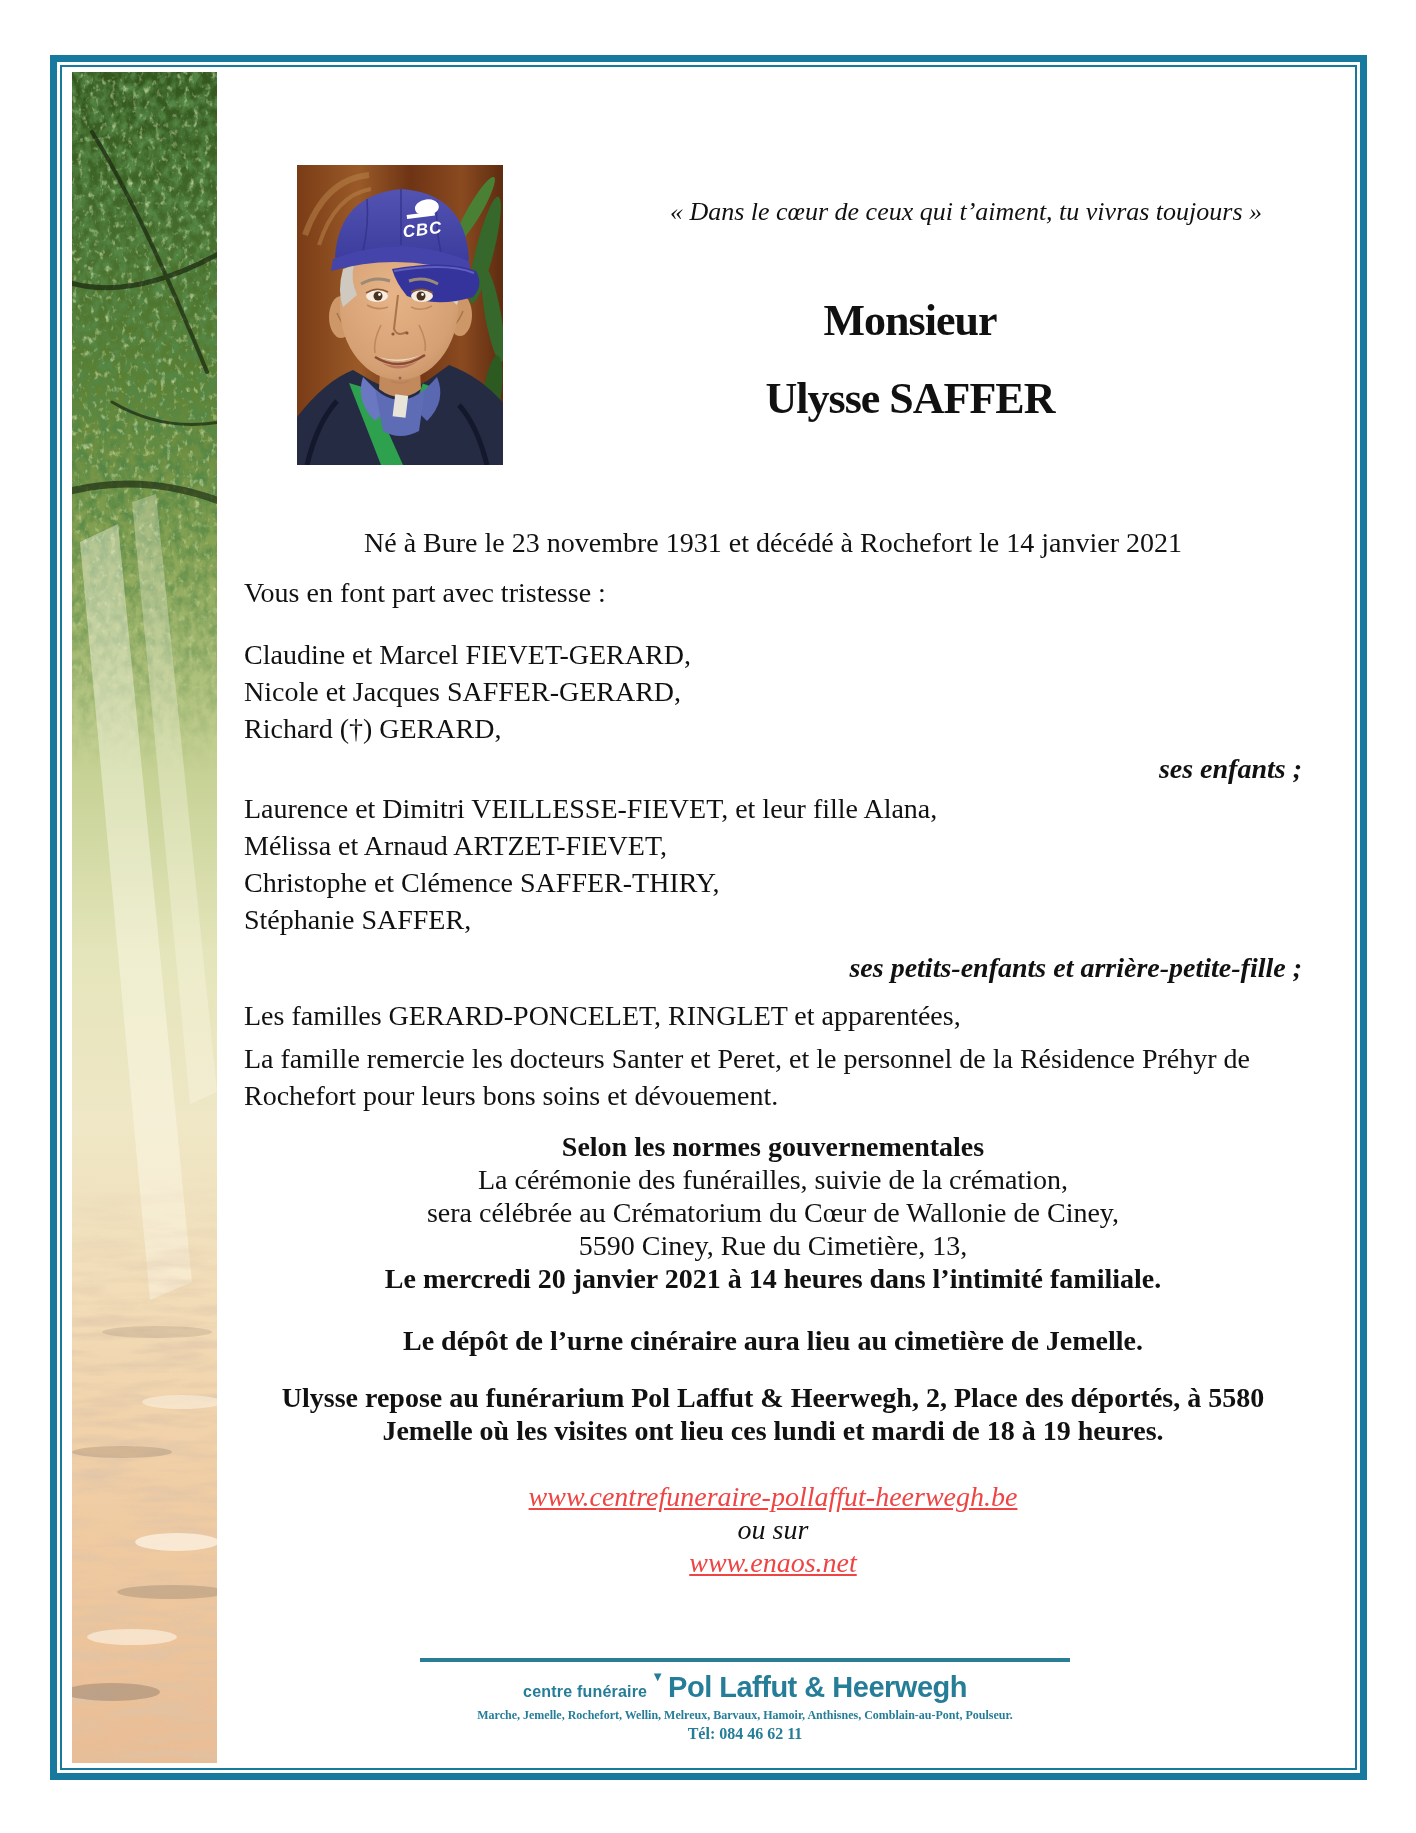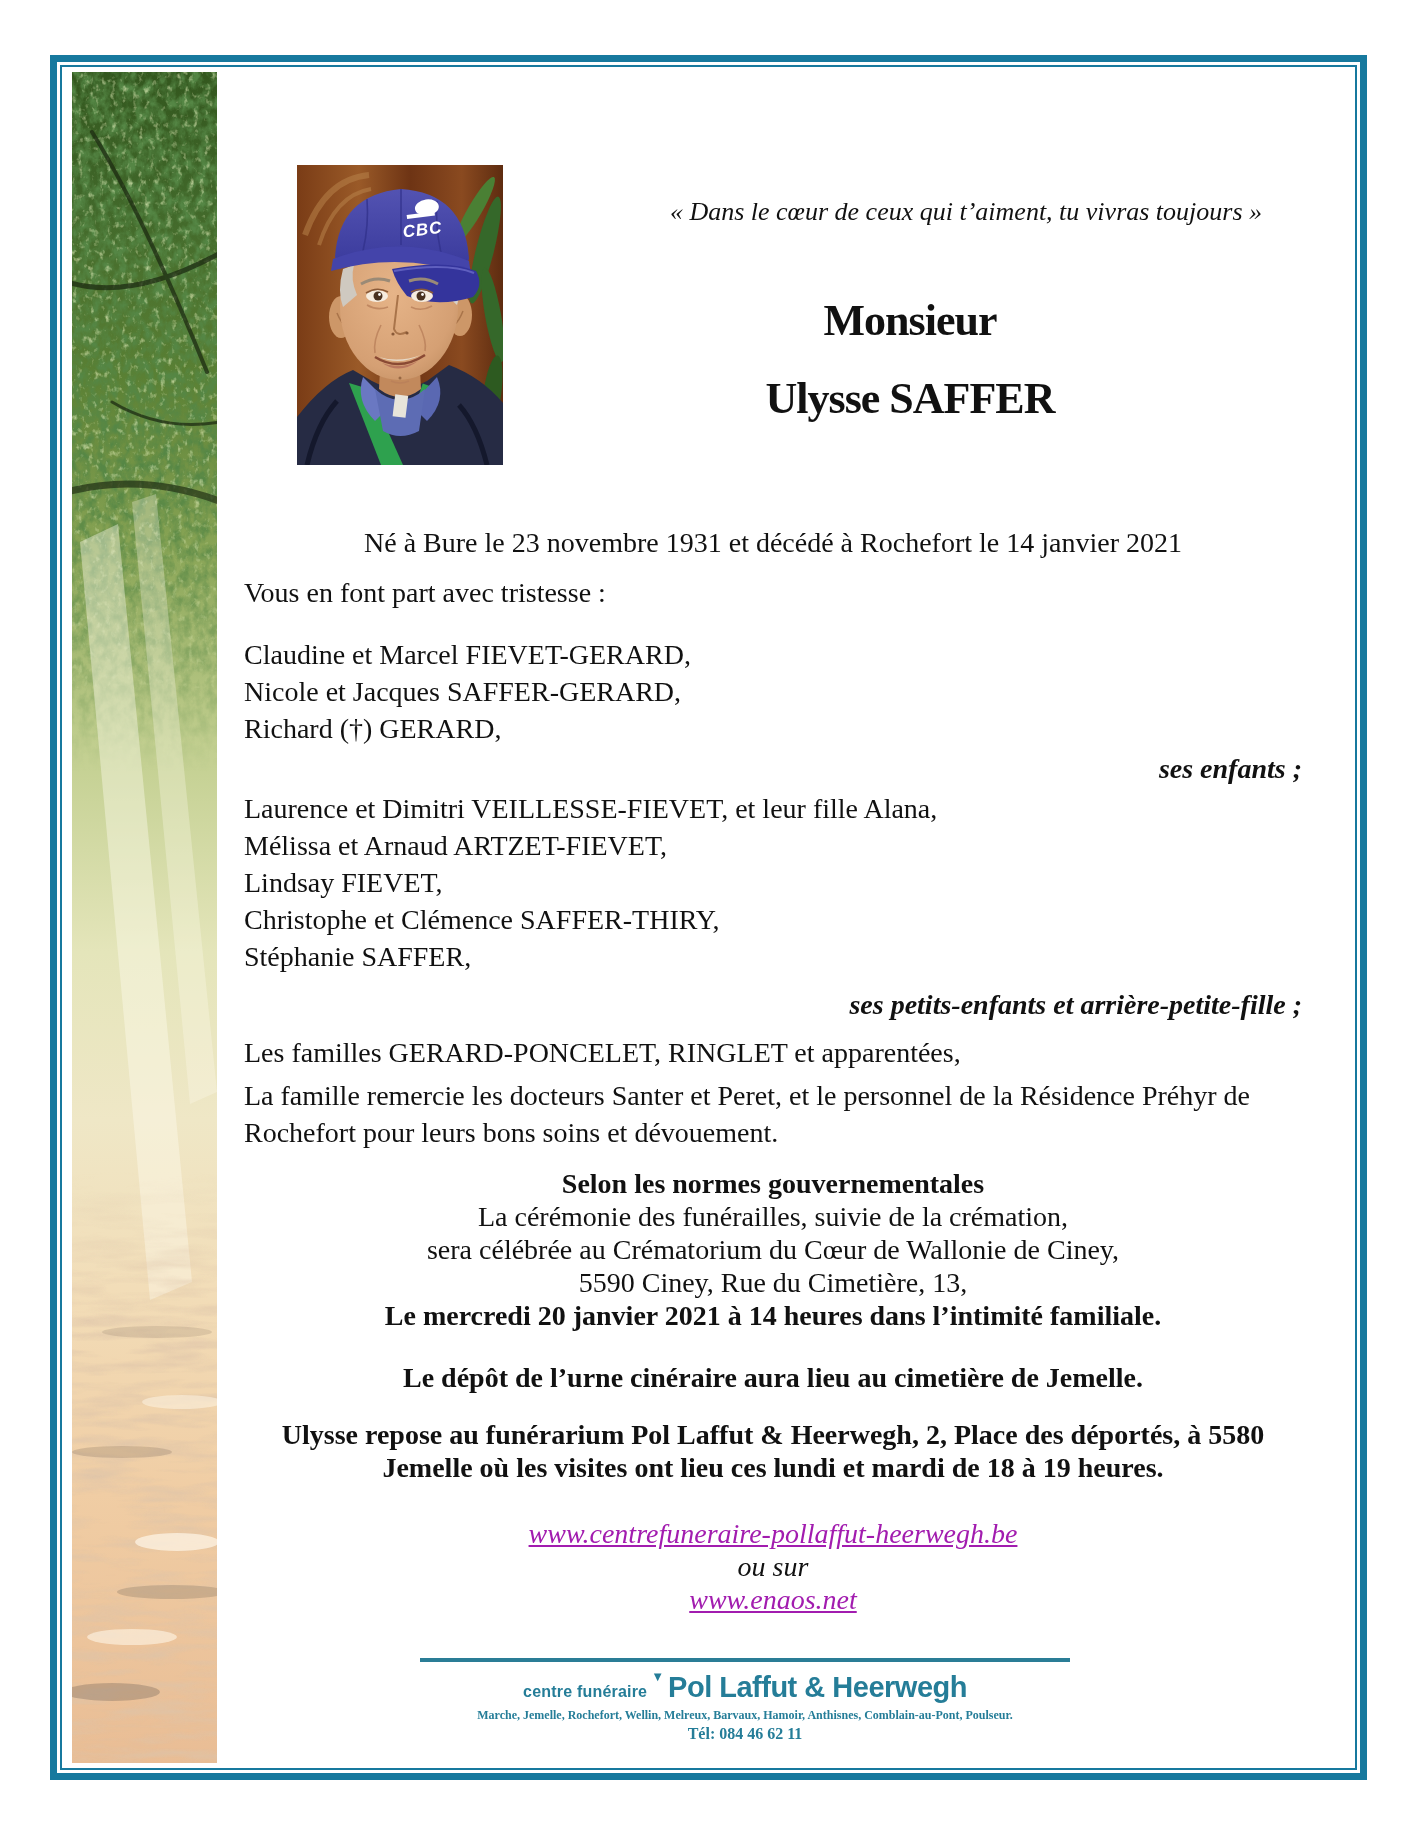--- a/index.html
+++ b/index.html
@@ -24,21 +24,21 @@
   .mt-kids{margin-top:25px;}
   .mt-lbl1{margin-top:3px;}
   .mt-gkids{margin-top:3px;}
   .mt-lbl2{margin-top:11px;}
   .mt-fam{margin-top:11px;}
   .mt-thanks{margin-top:6px;}
   .mt-selon{margin-top:16px;}
   .mt-urn{margin-top:29px;}
   .mt-repose{margin-top:24px;}
   .mt-cond{margin-top:33px;}
-  a.doclink{color:#a21caf;font-style:italic;text-decoration:underline;}
+  a.doclink{color:#ef4444;font-style:italic;text-decoration:underline;}
   
   .footer{position:absolute;left:420px;top:1658px;width:650px;text-align:center;
           font-family:"Liberation Sans", sans-serif;color:#257d98;}
   .footer-rule{height:4px;background:#2a7d96;}
   .brandrow{margin-top:9px;display:flex;justify-content:center;align-items:baseline;gap:7px;position:relative;}
   .brand-small{font-size:16px;font-weight:600;letter-spacing:0.2px;}
   .brand-large{font-size:29px;font-weight:bold;letter-spacing:-0.5px;}
   .tri{display:inline-block;font-size:13px;transform:translateY(-16px);margin:0 -3px;color:#257d98;}
   .locations{font-family:"Liberation Serif", serif;font-size:12px;font-weight:bold;margin-top:4px;}
   .phone{font-family:"Liberation Serif", serif;font-size:16px;font-weight:bold;margin-top:2px;}
@@ -226,21 +226,20 @@
     <div class="mt-kids">
       <div>Claudine et Marcel FIEVET-GERARD,</div>
       <div>Nicole et Jacques SAFFER-GERARD,</div>
       <div>Richard (†) GERARD,</div>
     </div>
     <div class="rightal bi mt-lbl1">ses enfants ;</div>
 
     <div class="mt-gkids">
       <div class="nowrap">Laurence et Dimitri VEILLESSE-FIEVET, et leur fille Alana,</div>
       <div>Mélissa et Arnaud ARTZET-FIEVET,</div>
-      <div>Lindsay FIEVET,</div>
       <div>Christophe et Clémence SAFFER-THIRY,</div>
       <div>Stéphanie SAFFER,</div>
     </div>
     <div class="rightal bi mt-lbl2">ses petits-enfants et arrière-petite-fille ;</div>
 
     <div class="mt-fam">Les familles GERARD-PONCELET, RINGLET et apparentées,</div>
 
     <div class="mt-thanks">
       <div class="nowrap">La famille remercie les docteurs Santer et Peret, et le personnel de la Résidence Préhyr de</div>
       <div>Rochefort pour leurs bons soins et dévouement.</div>

